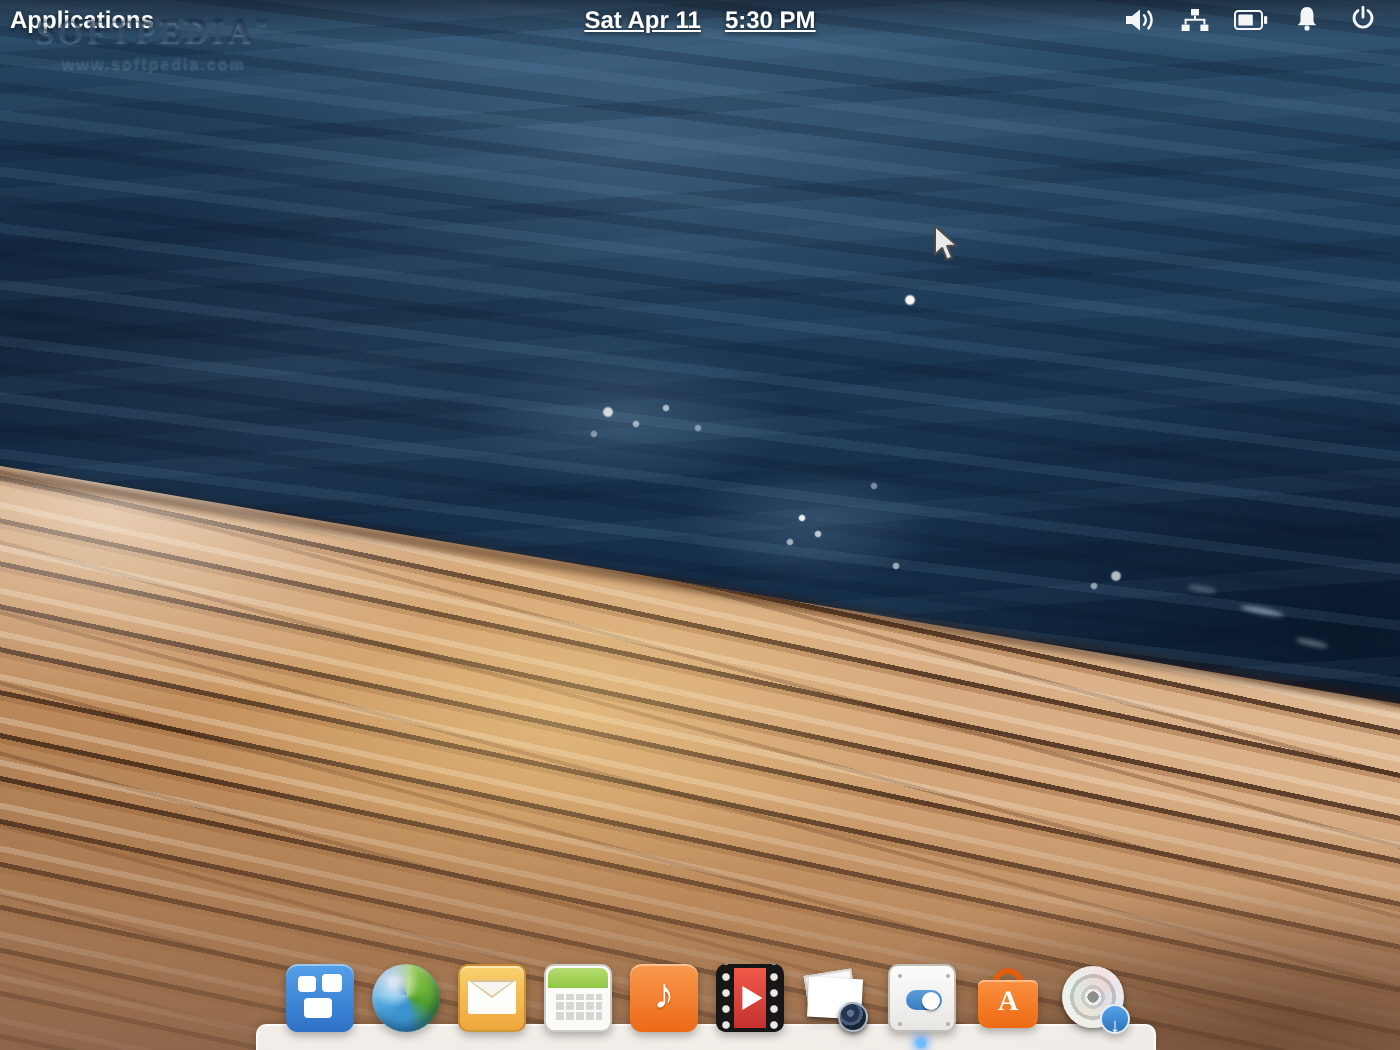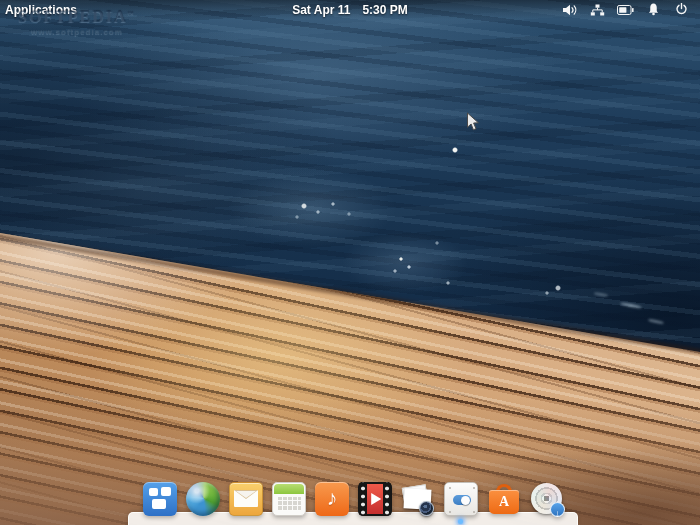--- a/index.html
+++ b/index.html
@@ -75,21 +75,21 @@
   }
 
   
   .panel {
     position:absolute; left:0; top:0; right:0; height:19px; z-index:20;
     background:linear-gradient(180deg, rgba(8,14,22,0.55) 0%, rgba(8,14,22,0.22) 55%, rgba(8,14,22,0) 100%);
     color:#fff; font-size:12px; font-weight:bold;
     text-shadow:0 1px 2px rgba(0,0,0,0.65);
   }
   .app-menu { position:absolute; left:5px; top:3px; cursor:default; }
-  .panel-center { position:absolute; left:50%; top:3px; transform:translateX(-50%); white-space:nowrap; }
+  .panel-center { position:absolute; left:50%; top:3px; transform:translateX(-50%); white-space:nowrap;text-decoration:underline; }
   .panel-center .date { margin-right:12px; }
   .panel-right { position:absolute; right:10px; top:0; height:19px; display:flex; align-items:center; gap:11px; }
   .ind { display:flex; align-items:center; justify-content:center; width:17px; height:15px; opacity:0.95; }
   .ind svg { display:block; }
 
   
   .dock { position:absolute; left:128px; bottom:0; width:450px; height:48px; z-index:25; }
   .dock-bg {
     position:absolute; left:0; right:0; bottom:0; height:13px;
     background:rgba(250,248,244,0.93);

